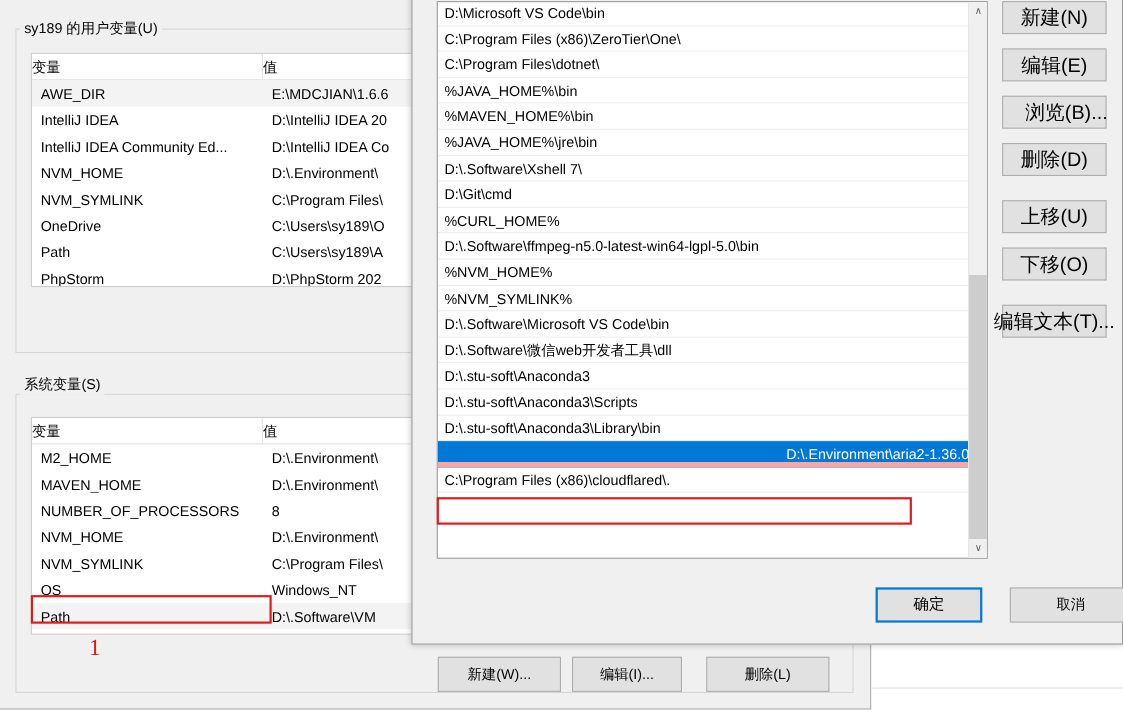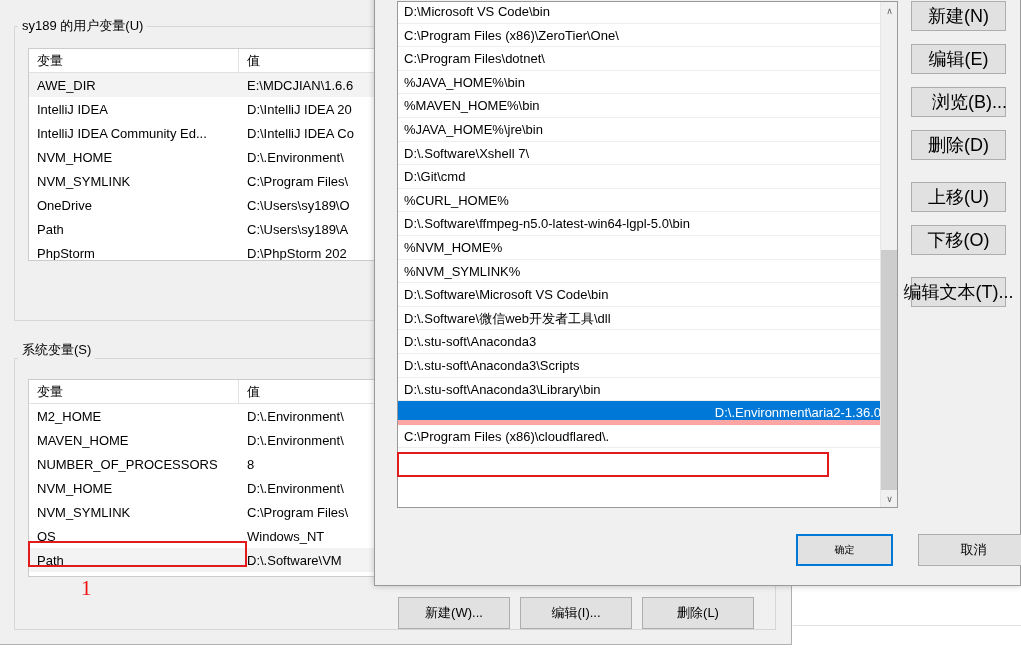--- a/index.html
+++ b/index.html
@@ -61,21 +61,21 @@
   .tbl-sys  { left: 28px; top: 379px; width: 735px; height: 198px; }
 
   .tbl-head {
     height: 24px;
     border-bottom: 1px solid #e1e1e1;
     display: flex;
     background: #ffffff;
   }
   .th {
     font-size: 13px;
-    padding: 3px 0 0 8px;
+    padding: 3px 0 0 0;
     color: #000;
     white-space: nowrap;
     overflow: hidden;
   }
   .th-name { width: 210px; border-right: 1px solid #e1e1e1; }
   .th-val  { flex: 1; }
 
   .tbl-row {
     height: 24px;
     display: flex;
@@ -119,21 +119,21 @@
     background: #e1e1e1;
     border: 1px solid #adadad;
     font-size: 13px;
     font-family: "Liberation Sans", sans-serif;
     color: #000;
     cursor: default;
     display: flex; align-items: center; justify-content: center;
     white-space: nowrap;
   }
   .btn-new-sys  { left: 398px; top: 597px; width: 112px; }
-  .btn-edit-sys { left: 520px; top: 597px; width: 112px; }
+  .btn-edit-sys { left: 520px; top: 597px; width: 100px; }
   .btn-del-sys  { left: 642px; top: 597px; width: 112px; }
 
   
   .path-dialog {
     position: absolute; left: 374px; top: -8px; width: 647px; height: 594px;
     background: #f0f0f0;
     border: 1px solid #9a9a9a;
     box-shadow: 0 0 6px rgba(0,0,0,0.22);
   }
 
@@ -199,21 +199,21 @@
   .pb-browse { top: 94px; padding-left: 22px; }
   .pb-del    { top: 137px; }
   .pb-up     { top: 189px; }
   .pb-down   { top: 232px; }
   .pb-text   { top: 284px; }
 
   .ok-btn {
     position: absolute; left: 421px; top: 541px; width: 97px; height: 32px;
     background: #e1e1e1;
     border: 2px solid #0078d7;
-    font-size: 10px;
+    font-size: 14px;
     display: flex; align-items: center; justify-content: center;
     cursor: default; color: #000;
   }
   .cancel-btn {
     position: absolute; left: 543px; top: 541px; width: 111px; height: 32px;
     background: #e1e1e1;
     border: 1px solid #adadad;
     font-size: 13px;
     display: flex; align-items: center; justify-content: center;
     cursor: default; color: #000;

